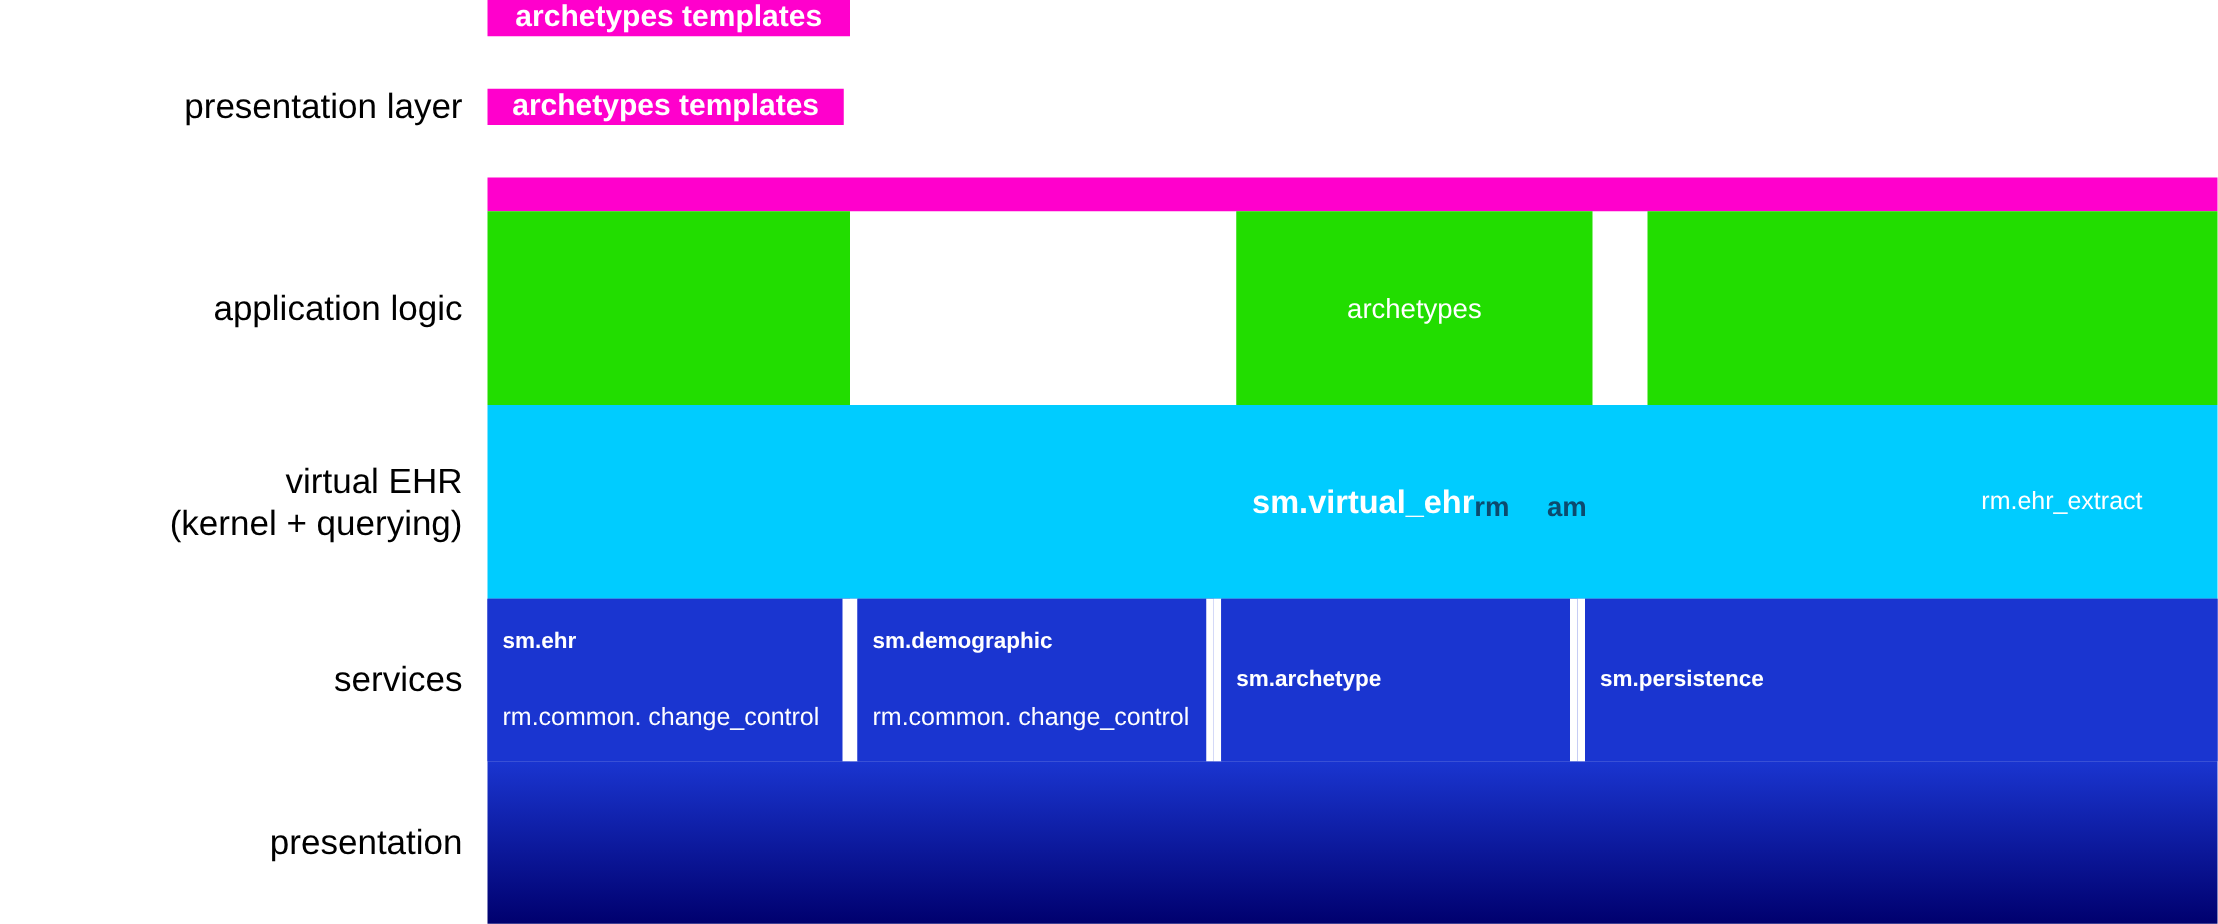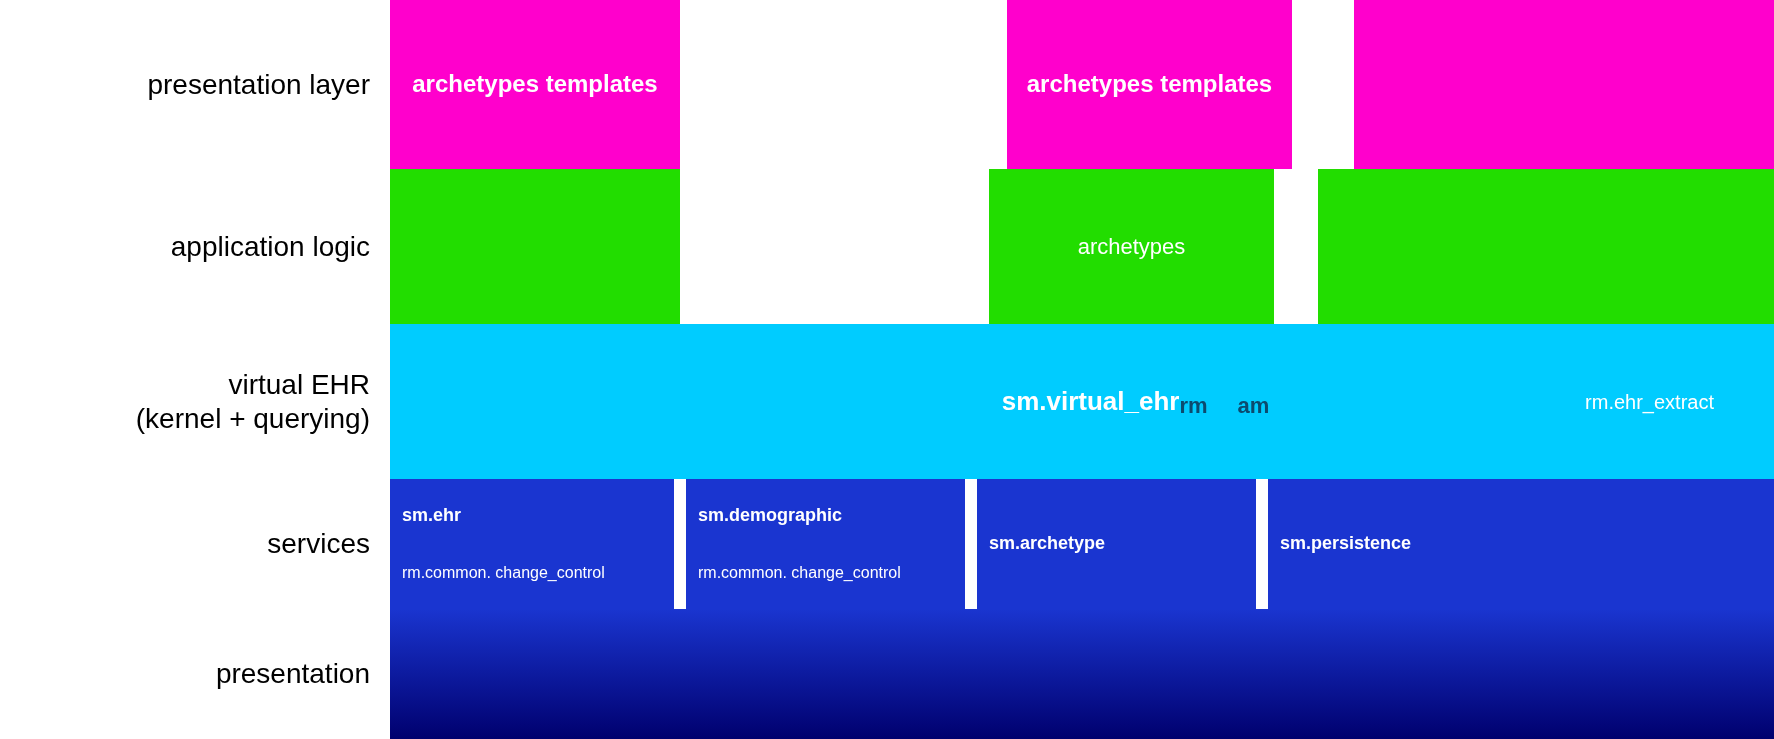--- a/index.html
+++ b/index.html
@@ -52,21 +52,21 @@
     
     .row-presentation { height: 169px; }
     .row-applogic { height: 155px; }
     .row-virtual { height: 155px; }
     .row-services { height: 130px; }
     .row-persistence { height: 130px; }
 
     
     .row-presentation {
       display: flex;
-      flex-direction: row;
+      flex-direction: column;
       align-items: stretch;
       background: transparent;
       gap: 21px;
     }
 
     
     .row-applogic {
       display: flex;
       flex-direction: row;
       align-items: stretch;
@@ -185,21 +185,21 @@
       padding: 8px 12px;
       line-height: 1.3;
     }
 
     .service-block:last-child {
       border-right: none;
     }
 
     .service-block .sub {
       font-weight: normal;
-      font-size: 16px;
+      font-size: 20px;
       margin-top: 36px;
     }
   </style>
 </head>
 <body>
 
 <div class="diagram">
 
   <div class="labels">
     <div class="label-cell" style="height:169px;">

